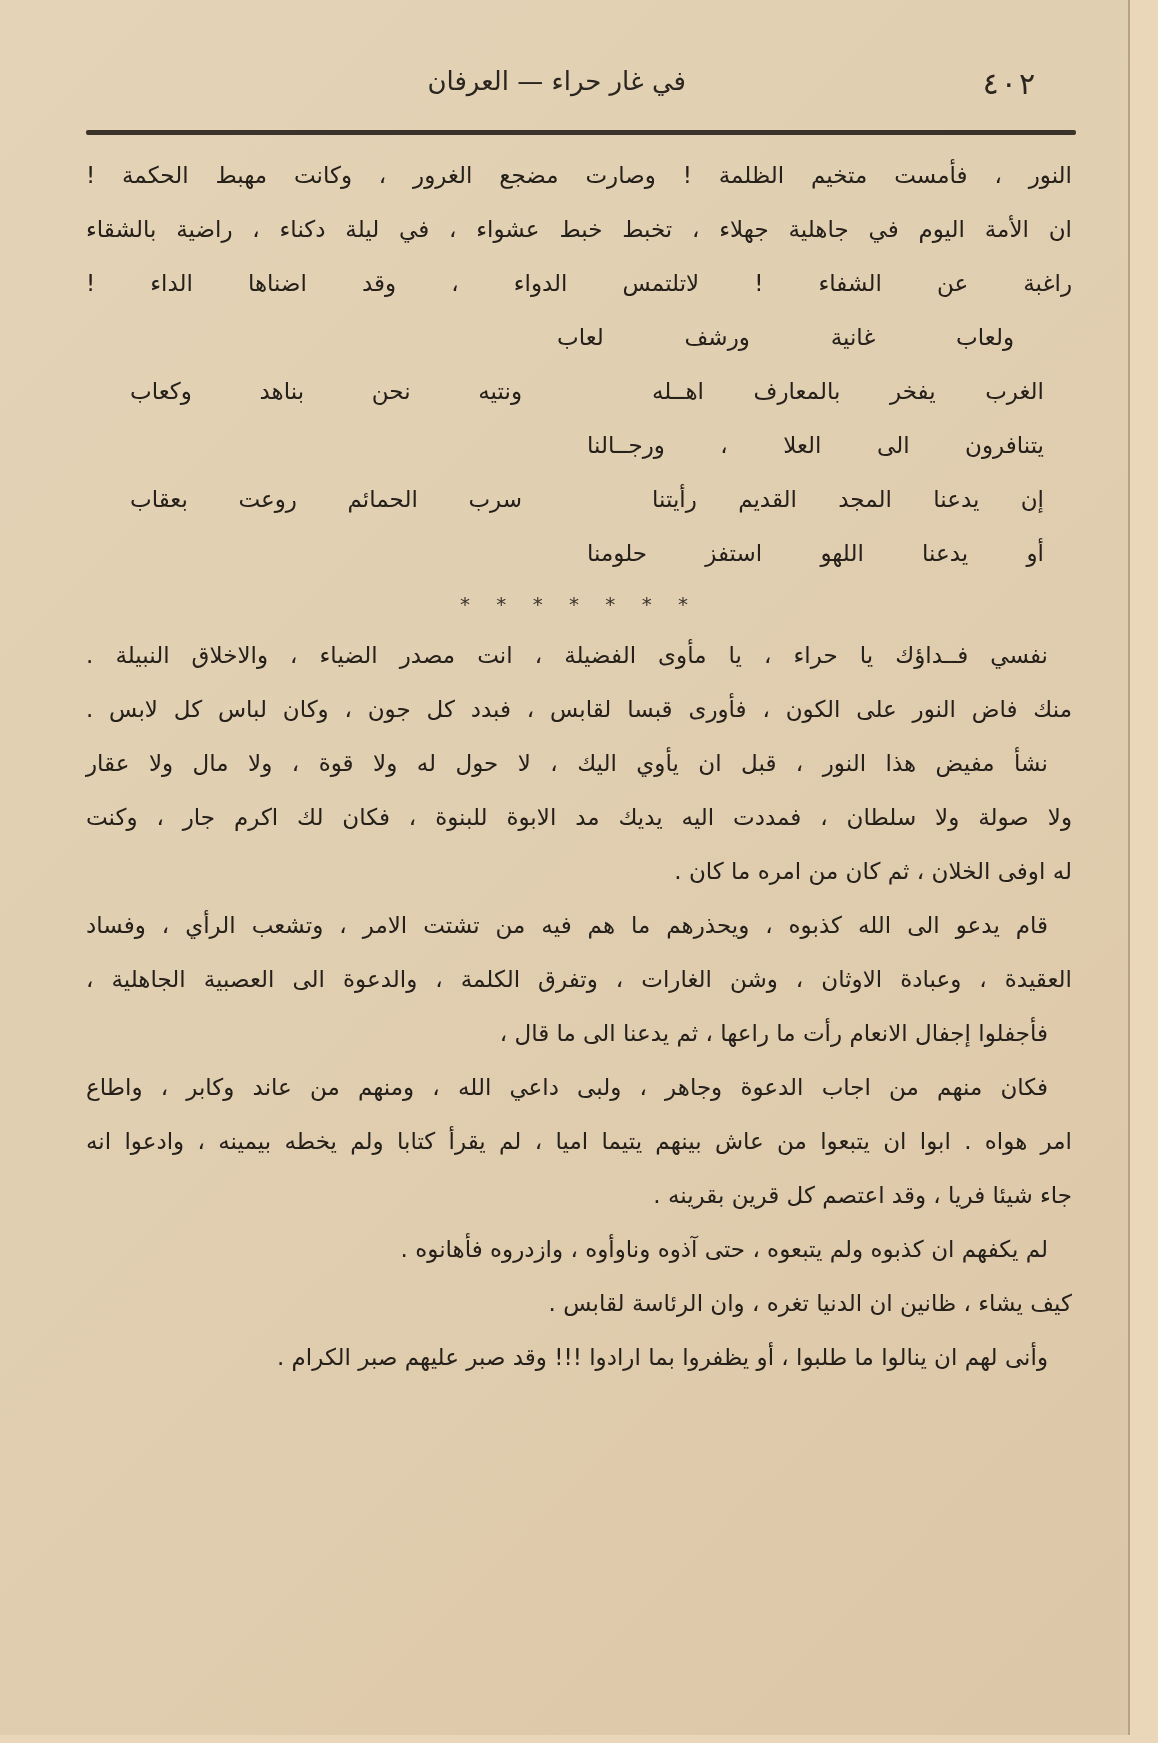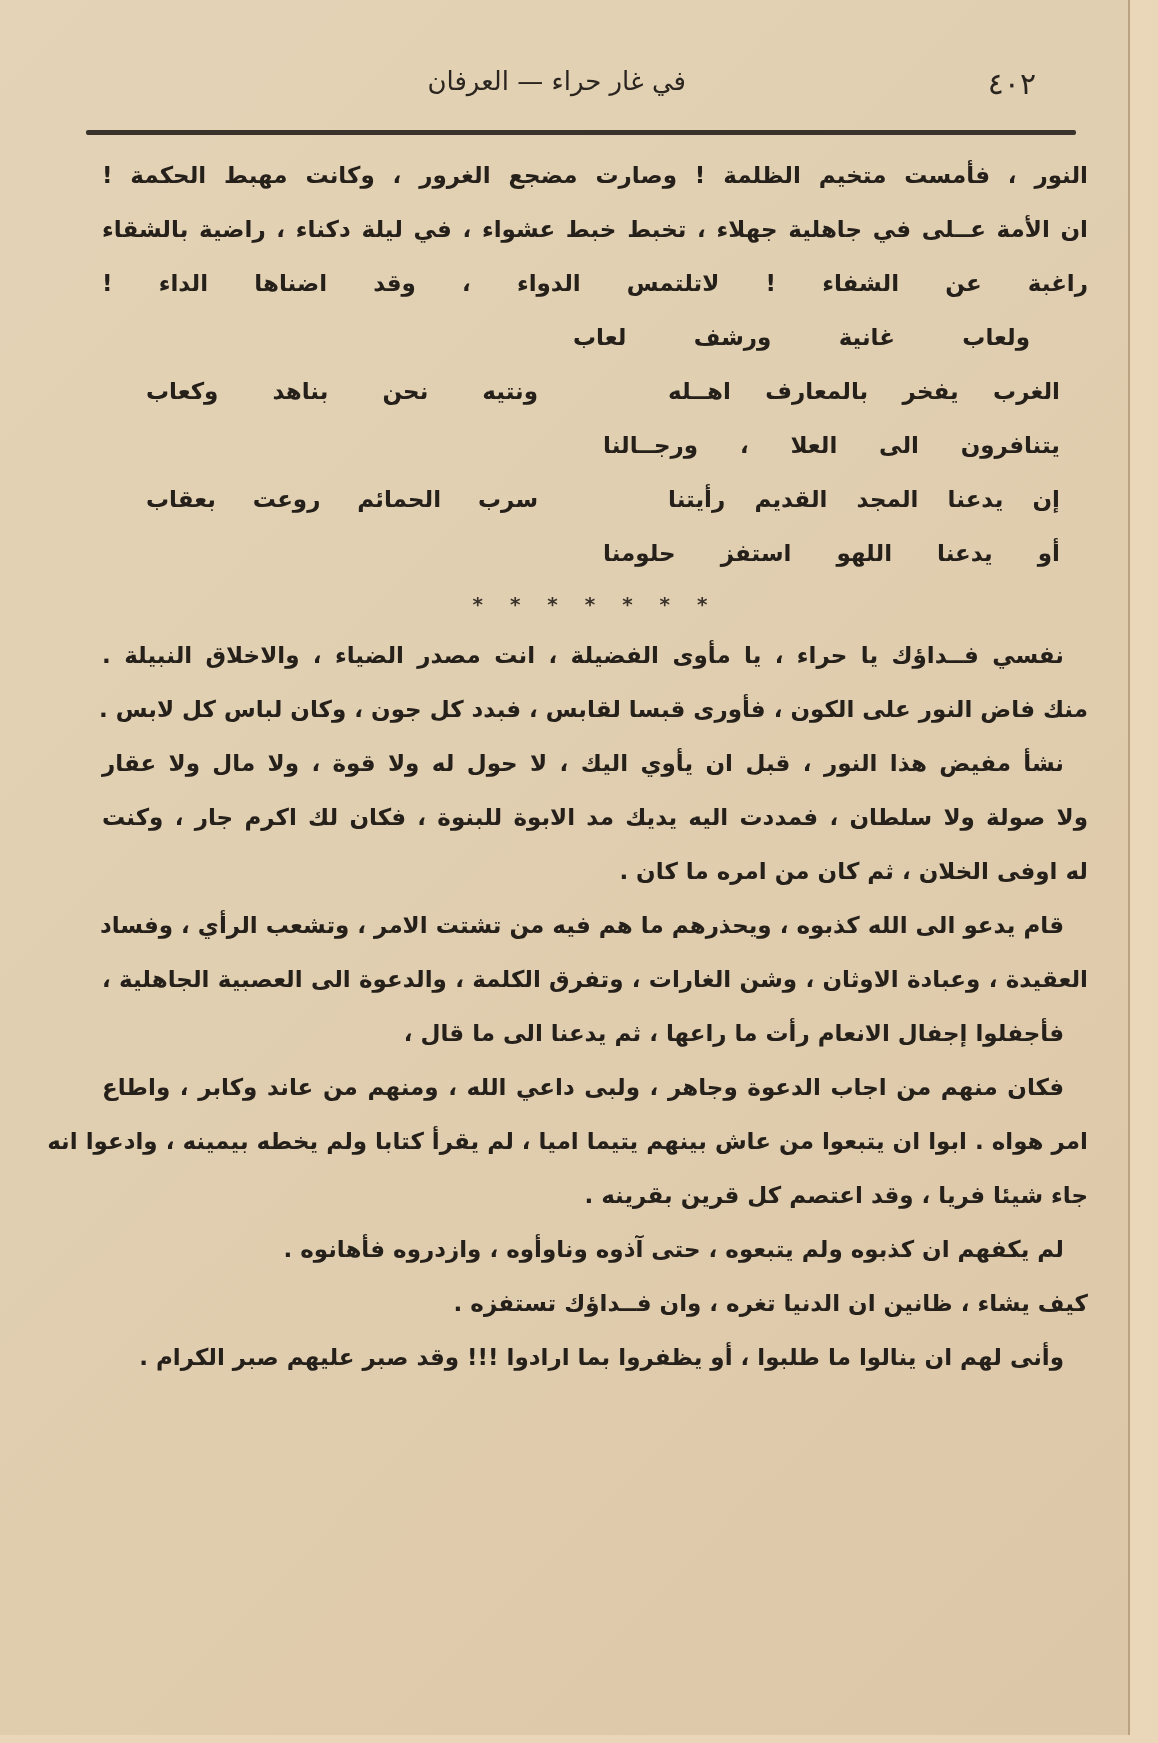--- a/index.html
+++ b/index.html
@@ -31,21 +31,21 @@
       width: 990px;
       height: 50px;
       direction: rtl;
     }
     .page-number {
       position: absolute;
       right: 40px;
       top: 6px;
       font-size: 30px;
       color: #2b2520;
-      font-family: Liberation Serif, serif;
+      font-family: Liberation Mono, monospace;
       margin-left: 16px;
     }
     .running-title {
       position: absolute;
       right: 390px;
       top: 6px;
       font-size: 26px;
       color: #2b2520;
     }
     .rule {
@@ -53,27 +53,26 @@
       top: 130px;
       left: 86px;
       width: 990px;
       height: 5px;
       background: #3a332c;
       border-radius: 2px;
     }
     .text {
       position: absolute;
       top: 148px;
-      left: 102px;
+      left: 86px;
       width: 986px;
       direction: rtl;
       color: #26201b;
       font-family: "DejaVu Sans", sans-serif;
       font-size: 23px;
-      font-weight: bold;
     }
     .line {
       height: 54px;
       line-height: 54px;
       white-space: nowrap;
       text-align: justify;
       text-align-last: justify;
     }
     .line.indent {
       padding-right: 24px;
@@ -118,21 +117,21 @@
     <span class="page-number">٤٠٢</span>
     <span class="running-title">في غار حراء — العرفان</span>
   </div>
 
   <div class="rule"></div>
 
   <div class="text">
 
     <div>
       <div class="line">النور ، فأمست متخيم الظلمة ! وصارت مضجع الغرور ، وكانت مهبط الحكمة !</div>
-      <div class="line">ان الأمة عــلى في جاهلية جهلاء ، تخبط خبط عشواء ، في ليلة دكناء ، راضية بالشقاء</div>
+      <div class="line">ان الأمة اليوم في جاهلية جهلاء ، تخبط خبط عشواء ، في ليلة دكناء ، راضية بالشقاء</div>
       <div class="line">راغبة عن الشفاء ! لاتلتمس الدواء ، وقد اضناها الداء !</div>
     </div>
 
     <div>
       <div class="verse">
         <span class="hemistich second">ولعاب غانية ورشف لعاب</span>
       </div>
       <div class="verse">
         <span class="hemistich first">الغرب يفخر بالمعارف اهــله</span>
         <span class="hemistich second">ونتيه نحن بناهد وكعاب</span>
@@ -157,18 +156,18 @@
       <div class="line indent">نشأ مفيض هذا النور ، قبل ان يأوي اليك ، لا حول له ولا قوة ، ولا مال ولا عقار</div>
       <div class="line">ولا صولة ولا سلطان ، فمددت اليه يديك مد الابوة للبنوة ، فكان لك اكرم جار ، وكنت</div>
       <div class="line last">له اوفى الخلان ، ثم كان من امره ما كان .</div>
       <div class="line indent">قام يدعو الى الله كذبوه ، ويحذرهم ما هم فيه من تشتت الامر ، وتشعب الرأي ، وفساد</div>
       <div class="line">العقيدة ، وعبادة الاوثان ، وشن الغارات ، وتفرق الكلمة ، والدعوة الى العصبية الجاهلية ،</div>
       <div class="line indent last">فأجفلوا إجفال الانعام رأت ما راعها ، ثم يدعنا الى ما قال ،</div>
       <div class="line indent">فكان منهم من اجاب الدعوة وجاهر ، ولبى داعي الله ، ومنهم من عاند وكابر ، واطاع</div>
       <div class="line">امر هواه . ابوا ان يتبعوا من عاش بينهم يتيما اميا ، لم يقرأ كتابا ولم يخطه بيمينه ، وادعوا انه</div>
       <div class="line last">جاء شيئا فريا ، وقد اعتصم كل قرين بقرينه .</div>
       <div class="line indent last">لم يكفهم ان كذبوه ولم يتبعوه ، حتى آذوه وناوأوه ، وازدروه فأهانوه .</div>
-      <div class="line last">كيف يشاء ، ظانين ان الدنيا تغره ، وان فــداؤك تستفزه .</div>
+      <div class="line last">كيف يشاء ، ظانين ان الدنيا تغره ، وان الرئاسة لقابس .</div>
       <div class="line indent last">وأنى لهم ان ينالوا ما طلبوا ، أو يظفروا بما ارادوا !!! وقد صبر عليهم صبر الكرام .</div>
     </div>
 
   </div>
 </div>
 
 </body></html>

